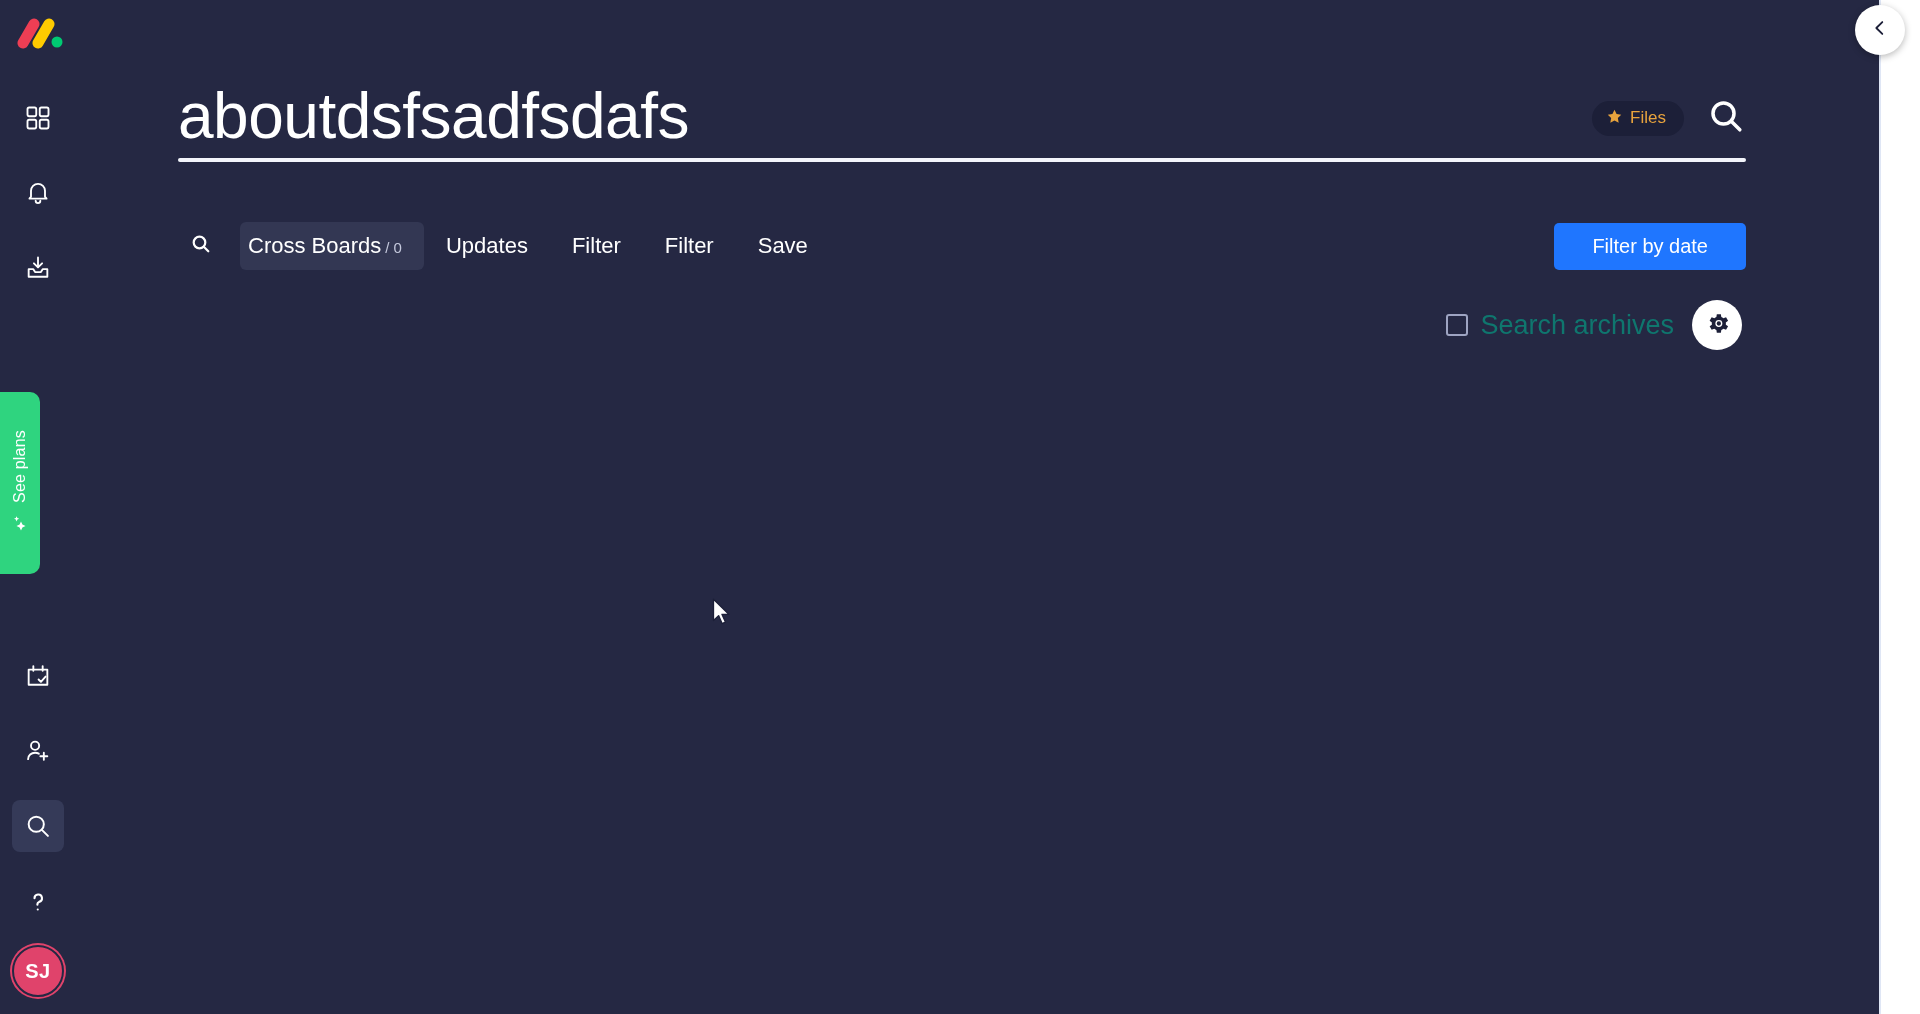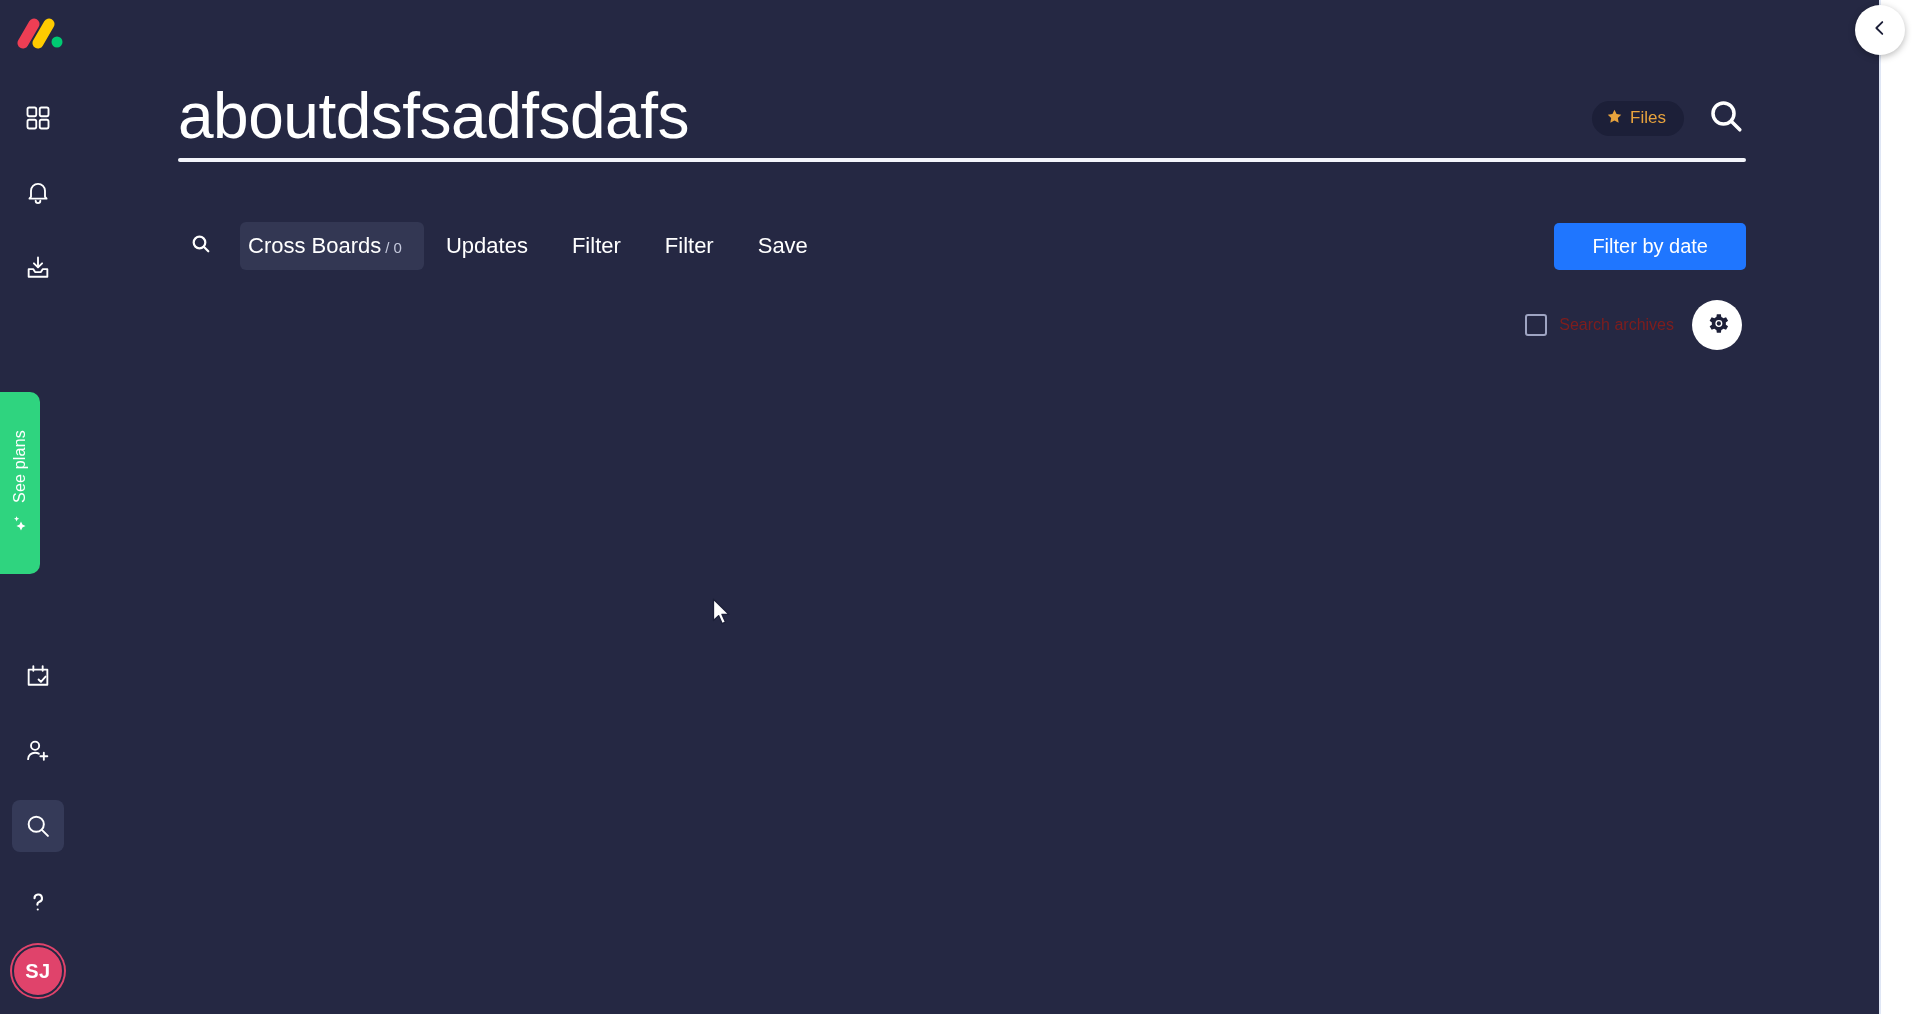--- a/index.html
+++ b/index.html
@@ -220,22 +220,22 @@
     gap: 12px;
     cursor: pointer;
   }
   .checkbox {
     width: 22px; height: 22px;
     border: 2px solid #9ea4c2;
     border-radius: 3px;
     background: transparent;
   }
   .archives-label {
-    color: #7f1d1d;
-    font-size: 16px;
+    color: #0f766e;
+    font-size: 27px;
     white-space: nowrap;
   }
   .gear-btn {
     width: 50px; height: 50px;
     border-radius: 50%;
     background: #ffffff;
     display: flex;
     align-items: center;
     justify-content: center;
     cursor: pointer;

